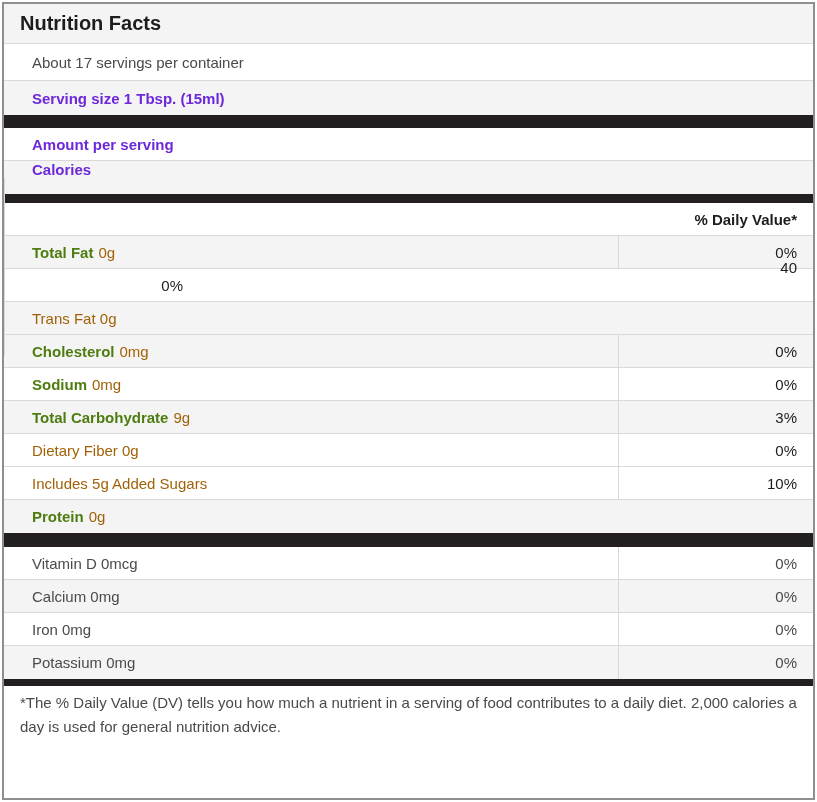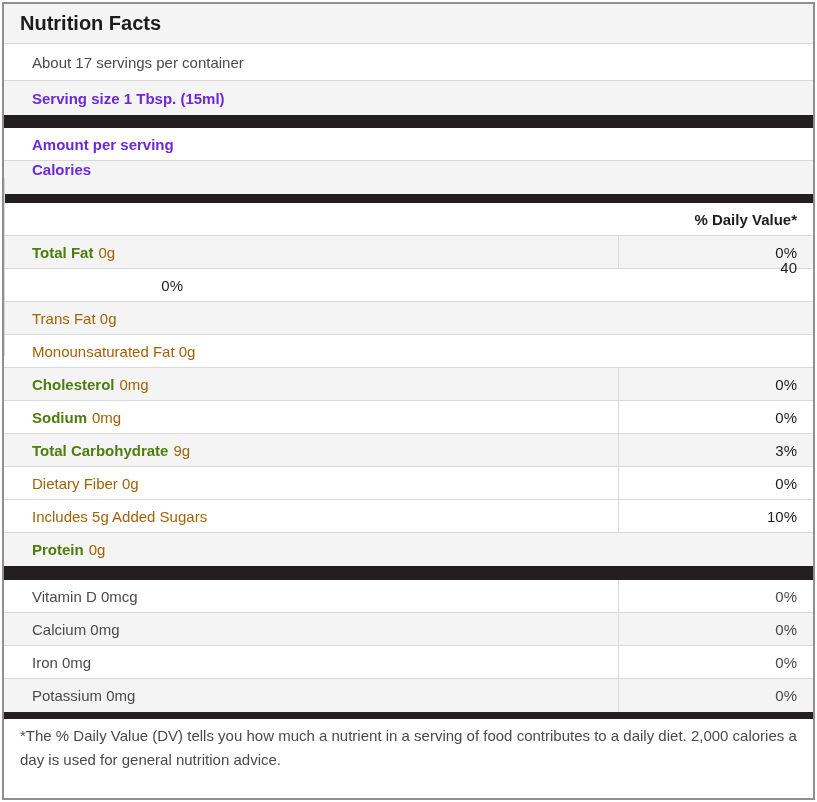--- a/index.html
+++ b/index.html
@@ -119,26 +119,20 @@
     <div class="cell-dv">0%</div>
   </div>
 
   <div class="row shaded">
     <div class="cell-main">
 
       <span class="amt">Trans Fat 0g</span>
     </div>
   </div>
 
-  <div class="row">
-    <div class="cell-main">
-
-      <span class="amt">Monounsaturated Fat 0g</span>
-    </div>
-  </div>
 
   <div class="row shaded">
     <div class="cell-main">
       <span class="nm">Cholesterol</span>
       <span class="amt">0mg</span>
     </div>
     <div class="cell-dv">0%</div>
   </div>
 
   <div class="row">

